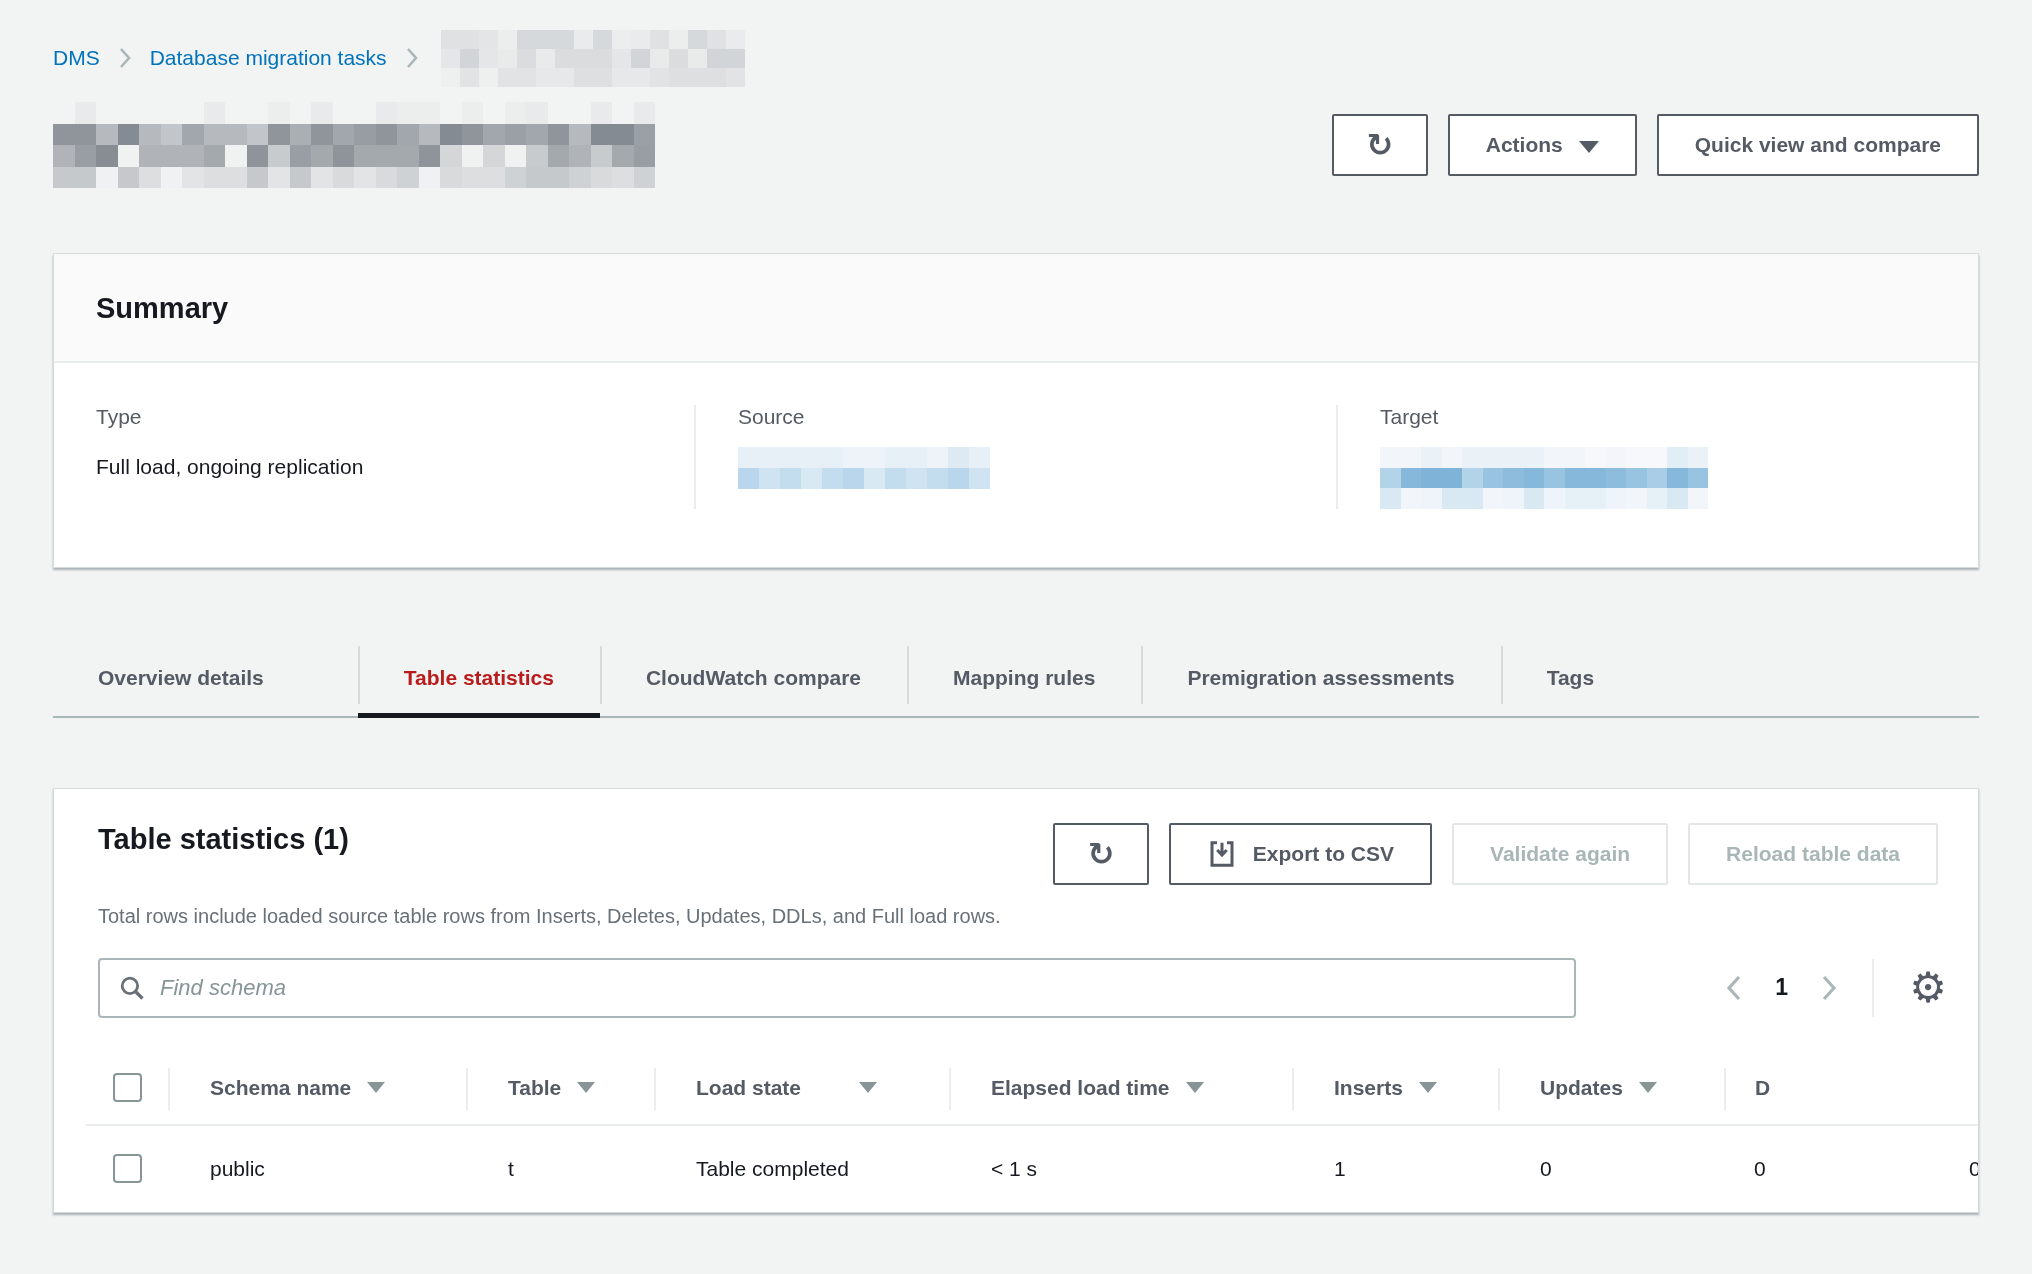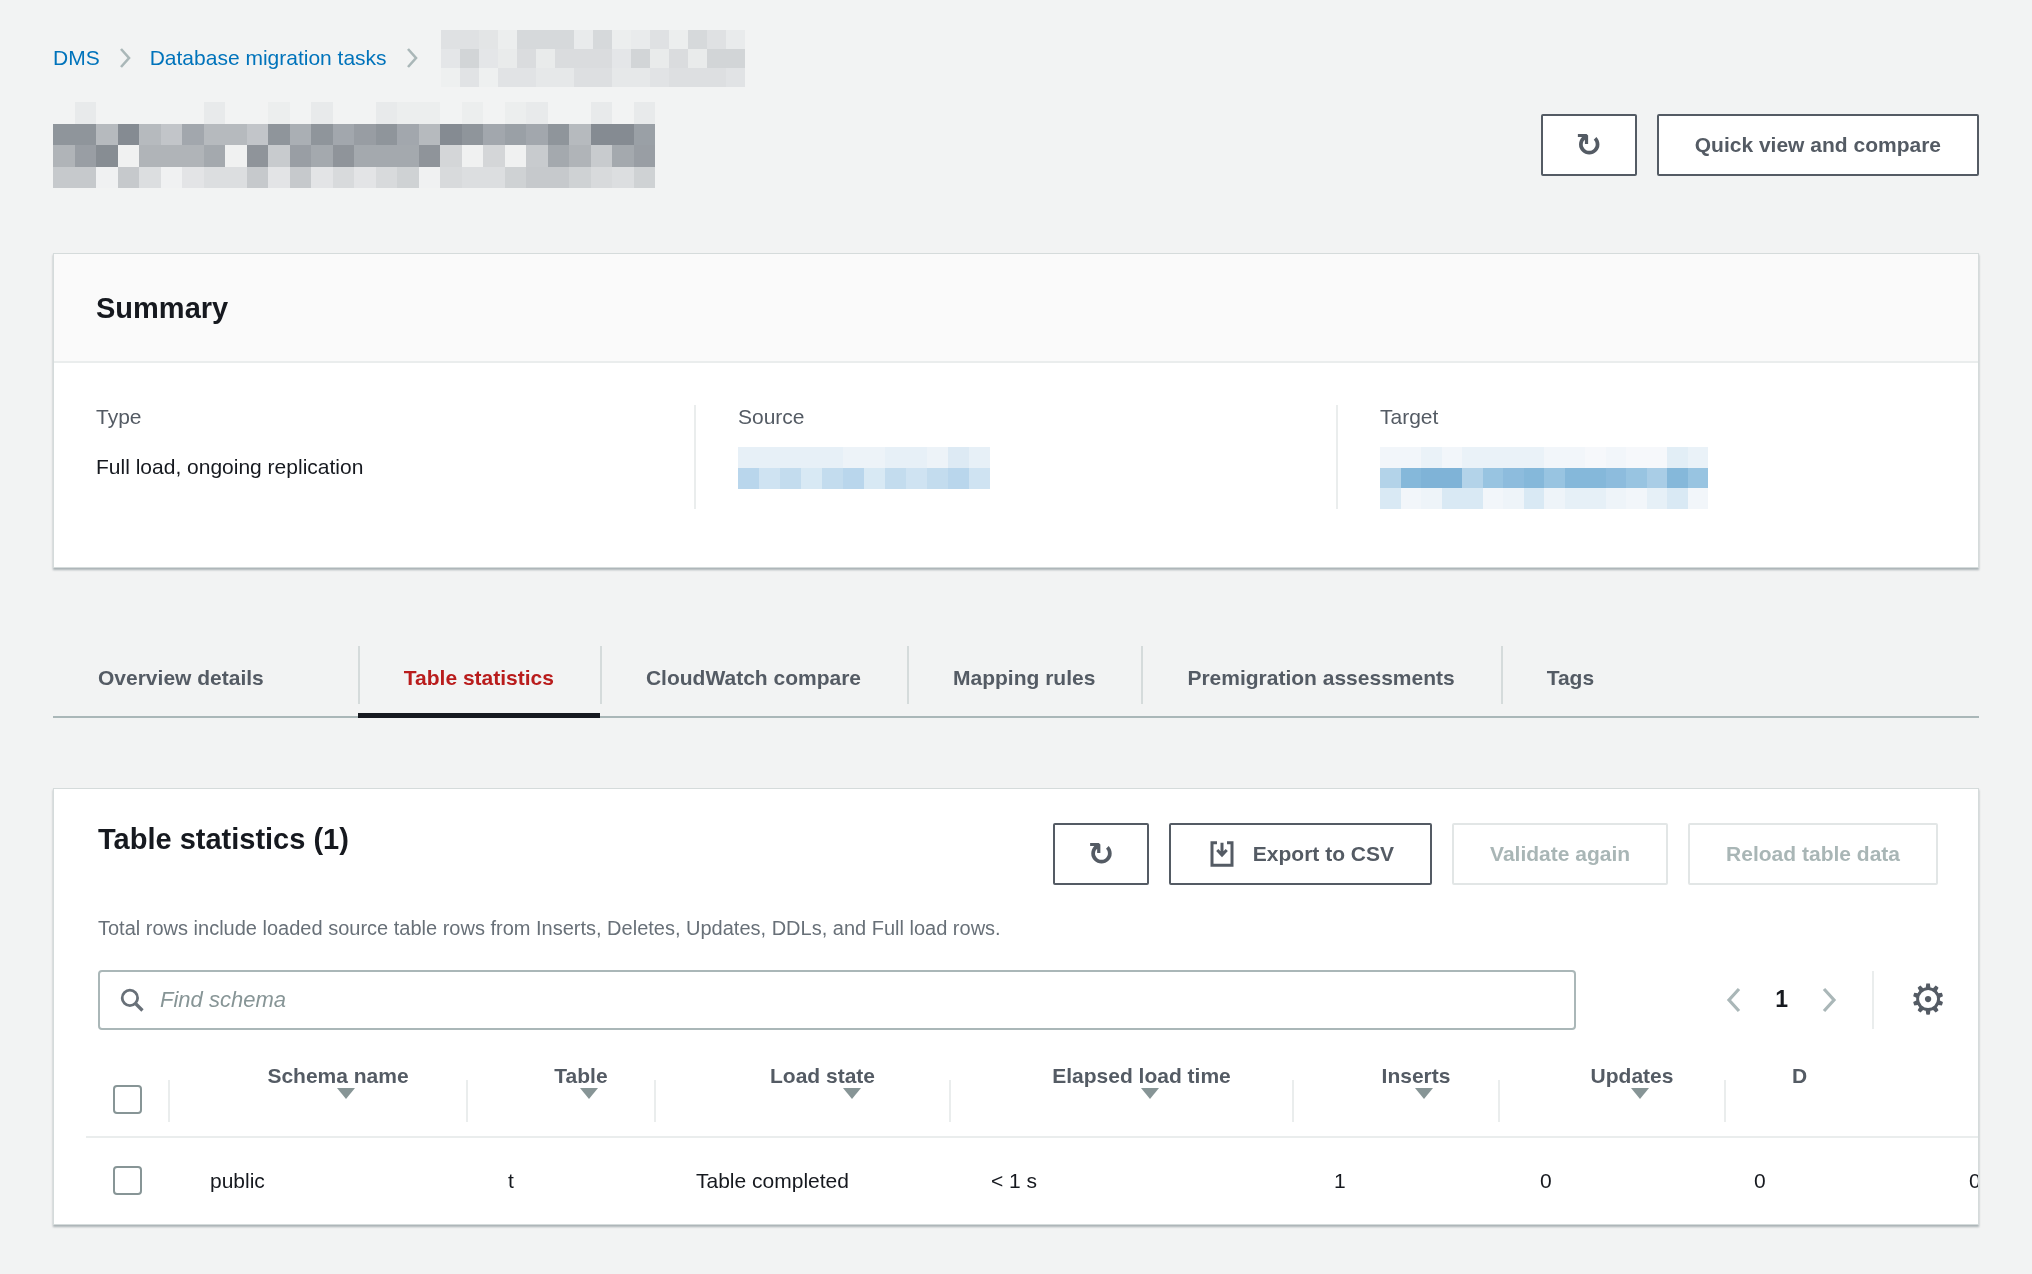--- a/index.html
+++ b/index.html
@@ -45,38 +45,38 @@
   .tab { position:relative; display:flex; align-items:center; padding:0 46px; font-size:21px; font-weight:bold; color:#545b64; cursor:pointer; white-space:nowrap; }
   .tab:first-child { padding-left:45px; }
   .tab + .tab::before { content:""; position:absolute; left:0; top:6px; height:58px; width:2px; background:#d5dbdb; }
   .tab.active { color:#b91c1c;margin-left:48px; }
   .tab.active::after { content:""; position:absolute; left:0; right:0; bottom:-2px; height:5px; background:#16191f; }
 
   
   .table-panel { margin-top:70px; overflow:hidden; padding-bottom:0; }
   .tp-header { display:flex; justify-content:space-between; align-items:flex-start; padding:34px 40px 0 44px; }
   .tp-actions { display:flex; gap:20px; }
-  .description { margin-top:32px; padding:0 44px; color:#687078; font-size:20px; }
+  .description { margin-top:20px; padding:0 44px; color:#687078; font-size:20px; }
 
   .controls-row { display:flex; align-items:center; justify-content:space-between; padding:30px 18px 0 44px; }
   .search-box { width:1478px; height:60px; border:2px solid #aab7b8; border-radius:4px; background:#fff; display:flex; align-items:center; padding:0 18px; gap:14px; }
   .search-box input { flex:1; border:none; outline:none; font-size:22px; color:#16191f; font-family:"Liberation Sans", sans-serif; background:transparent; }
   .search-box input::placeholder { color:#879596; font-style:italic; }
   .pagination { display:flex; align-items:center; }
   .page-btn { background:none; border:none; width:54px; height:56px; display:flex; align-items:center; justify-content:center; cursor:pointer; }
   .page-num { font-size:23px; font-weight:bold; color:#16191f; margin:0 14px; }
   .pg-divider { width:2px; height:58px; background:#eaeded; margin:0 22px 0 16px; }
   .gear-btn { background:none; border:none; cursor:pointer; width:64px; height:60px; display:flex; align-items:center; justify-content:center; }
   .gear-btn .glyph { font-size:42px; color:#545b64; font-weight:normal; }
 
   
   .table-clip { margin:34px 0 0 32px; overflow:hidden; width:1902px; }
   .tbl { width:1972px; }
   .thead { display:flex; height:74px; border-bottom:2px solid #eaeded; }
-  .th { position:relative; display:flex; align-items:center; font-size:21px; font-weight:bold; color:#545b64; padding-left:42px; height:100%; white-space:nowrap; cursor:pointer;flex-direction:column; }
+  .th { position:relative; display:flex; align-items:center; font-size:21px; font-weight:bold; color:#545b64; padding-left:42px; height:100%; white-space:nowrap; cursor:pointer; }
   .th + .th::before { content:""; position:absolute; left:0; top:16px; height:42px; width:2px; background:#eaeded; }
   .trow { display:flex; height:86px; align-items:center; font-size:21px; color:#16191f; }
   .td { padding-left:42px; white-space:nowrap; }
   .c0 { width:82px; padding-left:0; display:flex; justify-content:center; align-items:center; }
   .c1 { width:298px; } .c2 { width:188px; } .c3 { width:295px; } .c4 { width:343px; }
   .c5 { width:206px; } .c6 { width:214px; } .c7 { width:226px; }
   .c8 { width:120px; padding-left:31px; }
   .sort-caret { width:0; height:0; border-left:9px solid transparent; border-right:9px solid transparent; border-top:11px solid #879596; margin-left:16px; }
   .gap-lg { margin-left:58px; }
   .checkbox { width:29px; height:29px; border:2px solid #879596; border-radius:4px; background:#fff; cursor:pointer; }
@@ -264,20 +264,24 @@
         <div style="background: rgb(207, 210, 212);"></div>
         <div style="background: rgb(216, 218, 220);"></div>
         <div style="background: rgb(220, 222, 224);"></div>
         <div style="background: rgb(207, 210, 212);"></div>
       </div>
     <div class="header-actions">
       <button class="btn icon-only">
         <span class="glyph">↻</span>
       </button>
       <button class="btn">
+        <span>Actions</span>
+        <span class="caret-down"></span>
+      </button>
+      <button class="btn">
         <span>Quick view and compare</span>
       </button>
     </div>
   </div>
 
   <section class="panel summary-panel">
     <div class="panel-header">
       <h2>Summary</h2>
     </div>
     <div class="panel-divider"></div>

